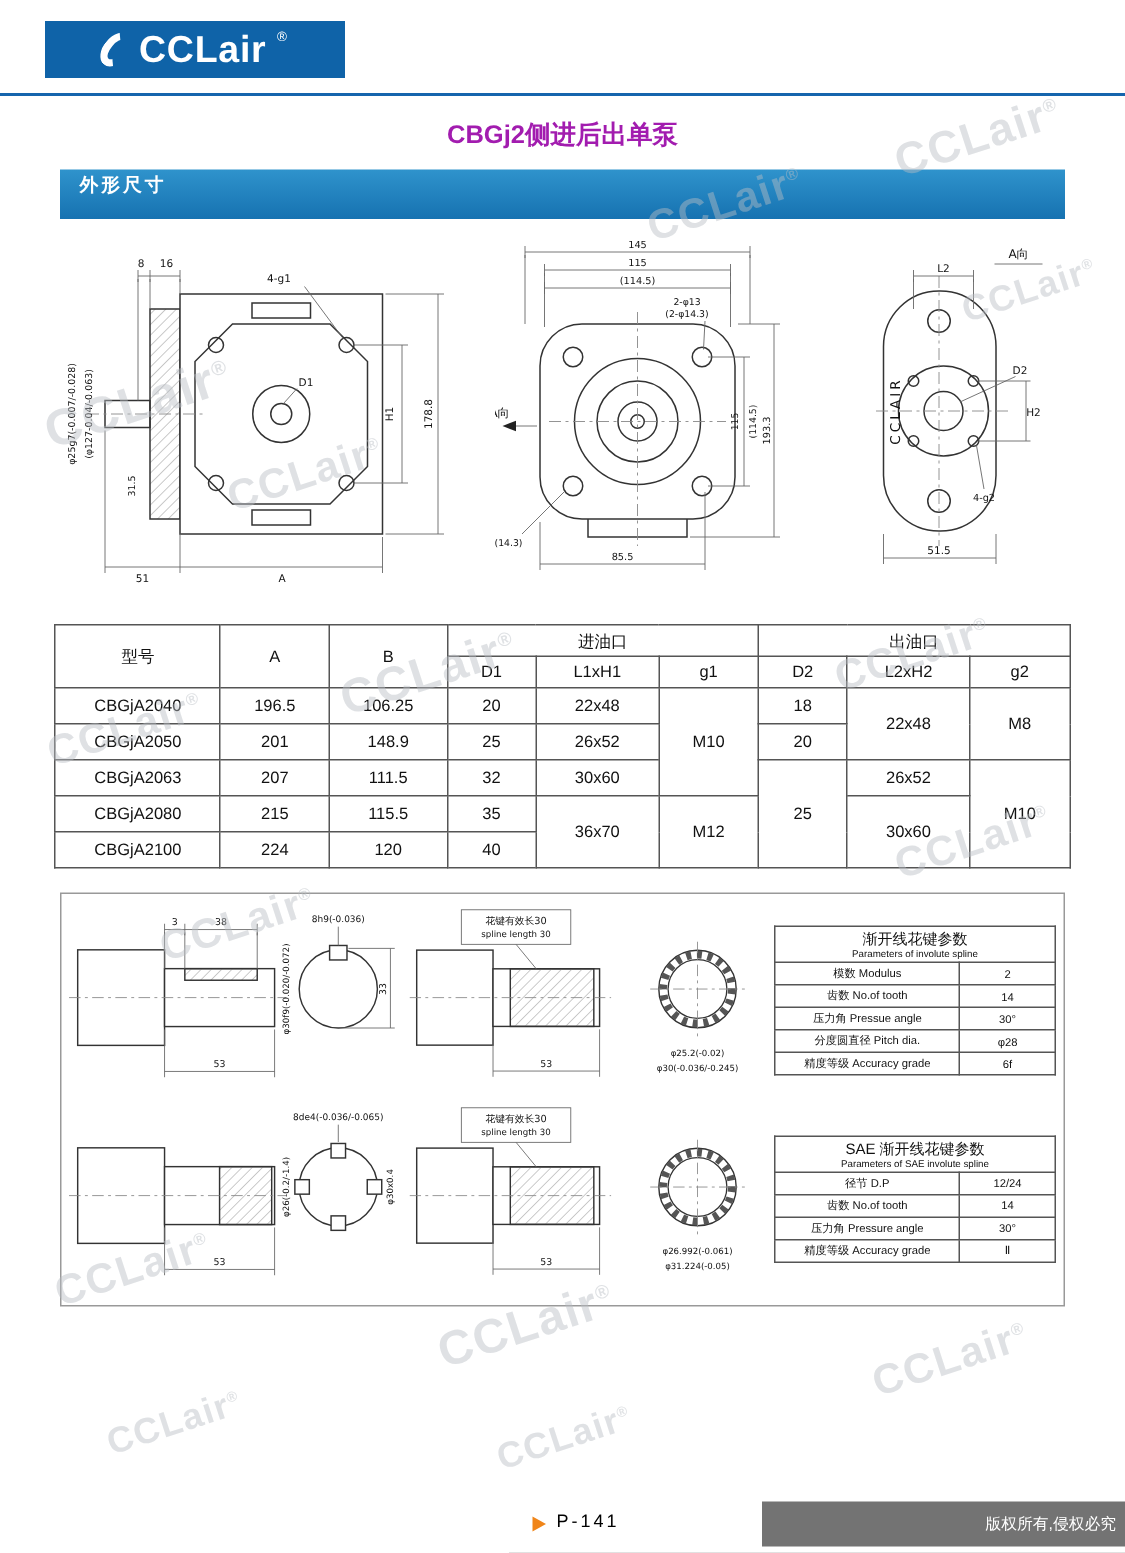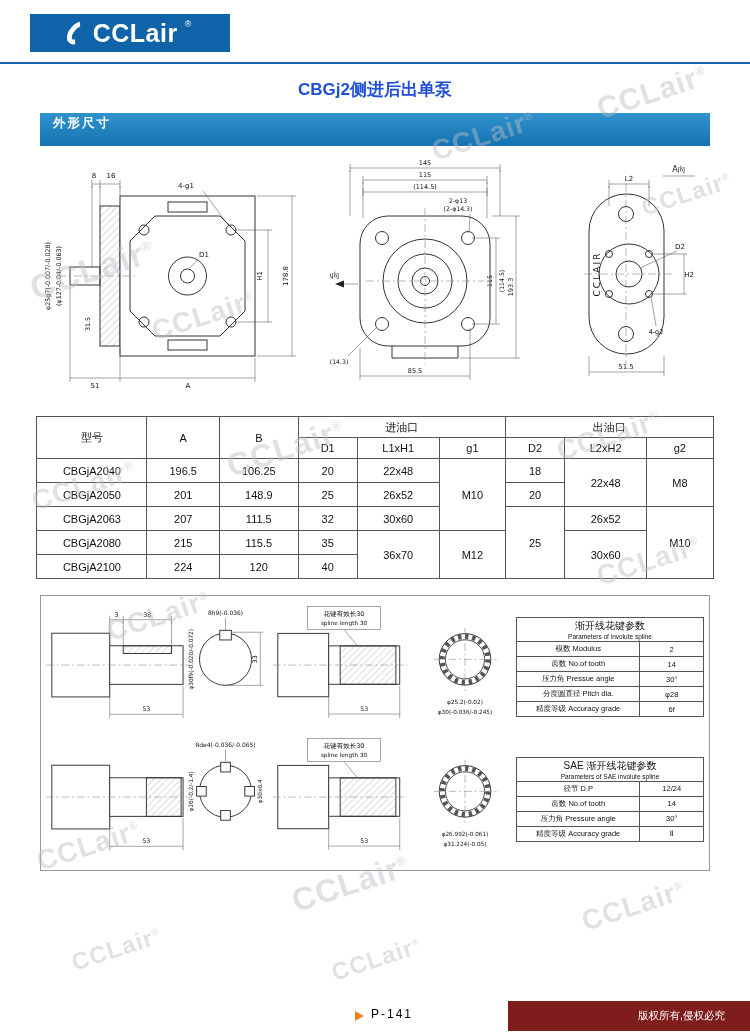--- a/index.html
+++ b/index.html
@@ -9,21 +9,21 @@
   
   .hdr-logo{position:absolute;left:30px;top:14px;width:200px;height:38px;background:#0f63a8;
             color:#fff;display:flex;align-items:center;justify-content:center;gap:7px;z-index:2;}
   .logo-mark{width:17px;height:26px;position:relative;}
   .logo-mark::before{content:"";position:absolute;inset:0;border:5px solid #fff;border-radius:50%;
             border-top-color:transparent;border-right-color:transparent;transform:rotate(40deg);}
   .logo-text{font-size:25px;font-weight:bold;letter-spacing:.5px;}
   .logo-reg{font-size:9px;align-self:flex-start;margin-top:5px;}
   .hdr-tagline{position:absolute;right:40px;top:27px;font-size:15px;font-weight:bold;color:#1565ad;z-index:2;}
   .hdr-rule{position:absolute;left:0;top:62px;width:100%;height:2px;background:#1565ad;}
-  .page-title{text-align:center;font-size:17px;font-weight:bold;color:#1d4ed8;margin:0 0 12px;}
+  .page-title{text-align:center;font-size:17px;font-weight:bold;color:#a21caf;margin:0 0 12px;}
   .sec-bar{margin:0 40px;height:33px;background:linear-gradient(180deg,#2f93cc,#1672b1);color:#fff;
            font-size:12.5px;font-weight:bold;line-height:21px;padding-left:13px;letter-spacing:2px;}
   .sec2{margin-top:24px;}
   
   .dwg-row{margin:10px 40px 0;display:flex;justify-content:space-between;align-items:flex-start;height:244px;}
   svg text{font-family:"DejaVu Sans",sans-serif;fill:#111;text-anchor:middle;}
   .ol{stroke:#333;stroke-width:1;fill:none;}
   .dim{stroke:#666;stroke-width:.6;fill:none;}
   .cl{stroke:#888;stroke-width:.6;stroke-dasharray:8 3 2 3;fill:none;}
   
@@ -36,23 +36,23 @@
   .shaft-row + .shaft-row{margin-top:6px;}
   .ptable{border-collapse:collapse;margin-left:auto;color:#111;width:188px;}
   .ptable td{border:1px solid #555;font-size:7.5px;text-align:center;padding:1px 2px;height:12px;}
   .pt-t div:first-child{font-size:10px;}
   .pt-s{font-size:6.5px;}
   
   .pageno{position:absolute;left:355px;bottom:14px;display:flex;align-items:flex-end;
           font-size:12px;color:#000000;letter-spacing:2px;}
   .tri{width:0;height:0;border-left:9px solid #f08519;border-top:5px solid transparent;
        border-bottom:5px solid transparent;display:inline-block;margin-right:7px;}
-  .copy-bar{position:absolute;right:0;bottom:4px;width:242px;height:30px;background:#7f1d1d;color:#fff;
+  .copy-bar{position:absolute;right:0;bottom:4px;width:242px;height:30px;background:#737373;color:#fff;
             font-size:10.5px;display:flex;align-items:center;justify-content:flex-end;
-            padding-right:25px;box-sizing:border-box;}
+            padding-right:6px;box-sizing:border-box;}
   
   .wm{position:absolute;color:#b9bec4;opacity:.45;font-weight:bold;transform:rotate(-18deg);
       pointer-events:none;white-space:nowrap;z-index:4;letter-spacing:1px;}
   .wm sup{font-size:40%;}
 </style>
 </head>
 <body>
 
 <div class="page">
 

